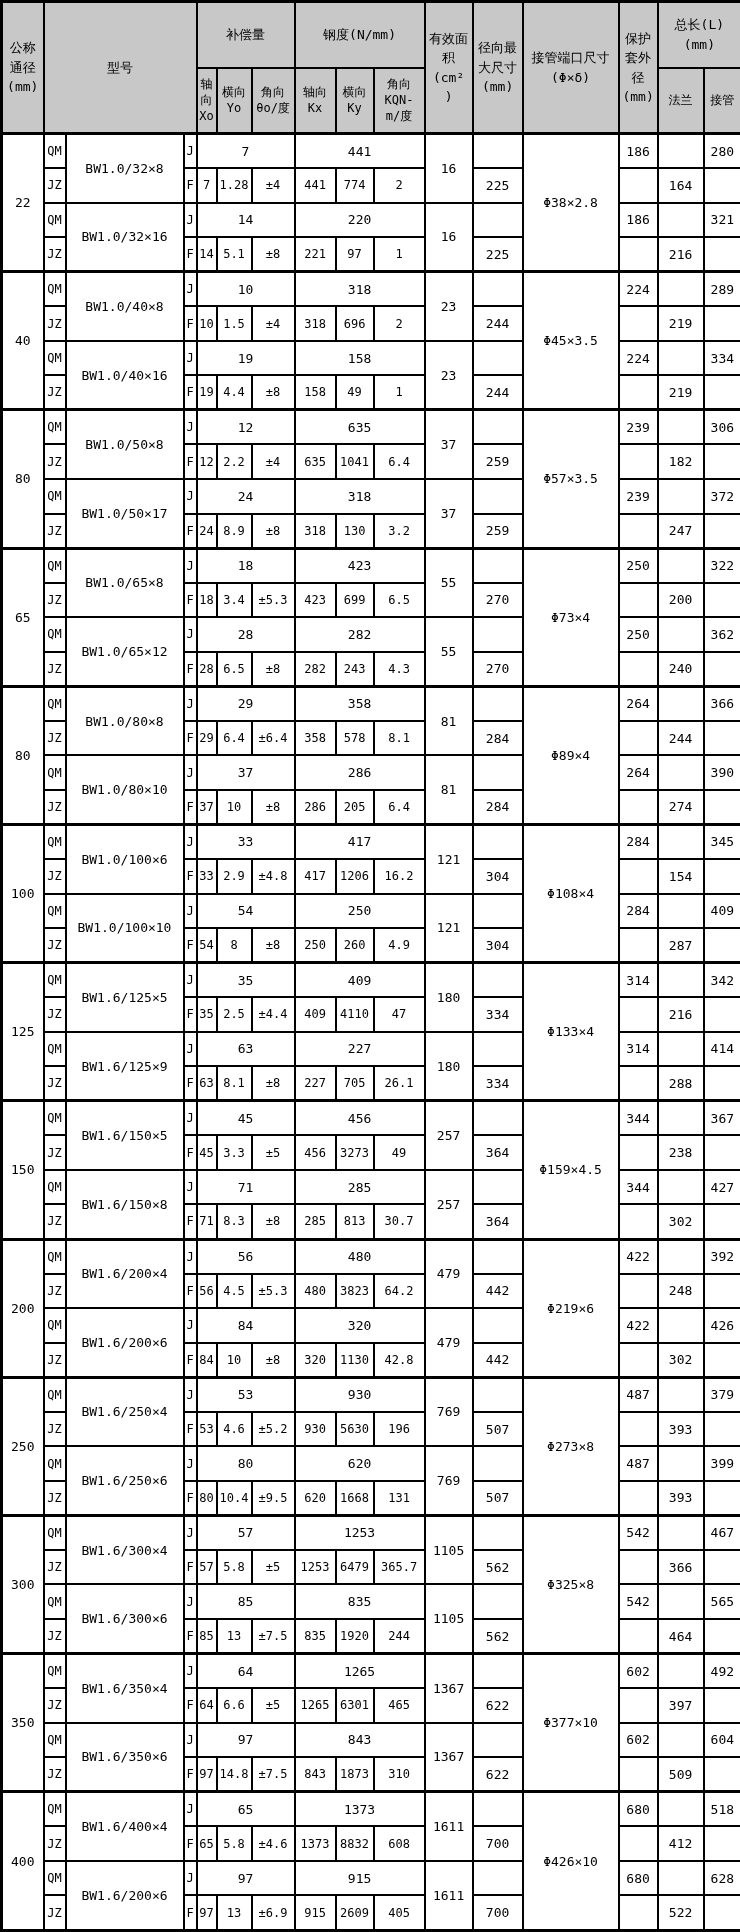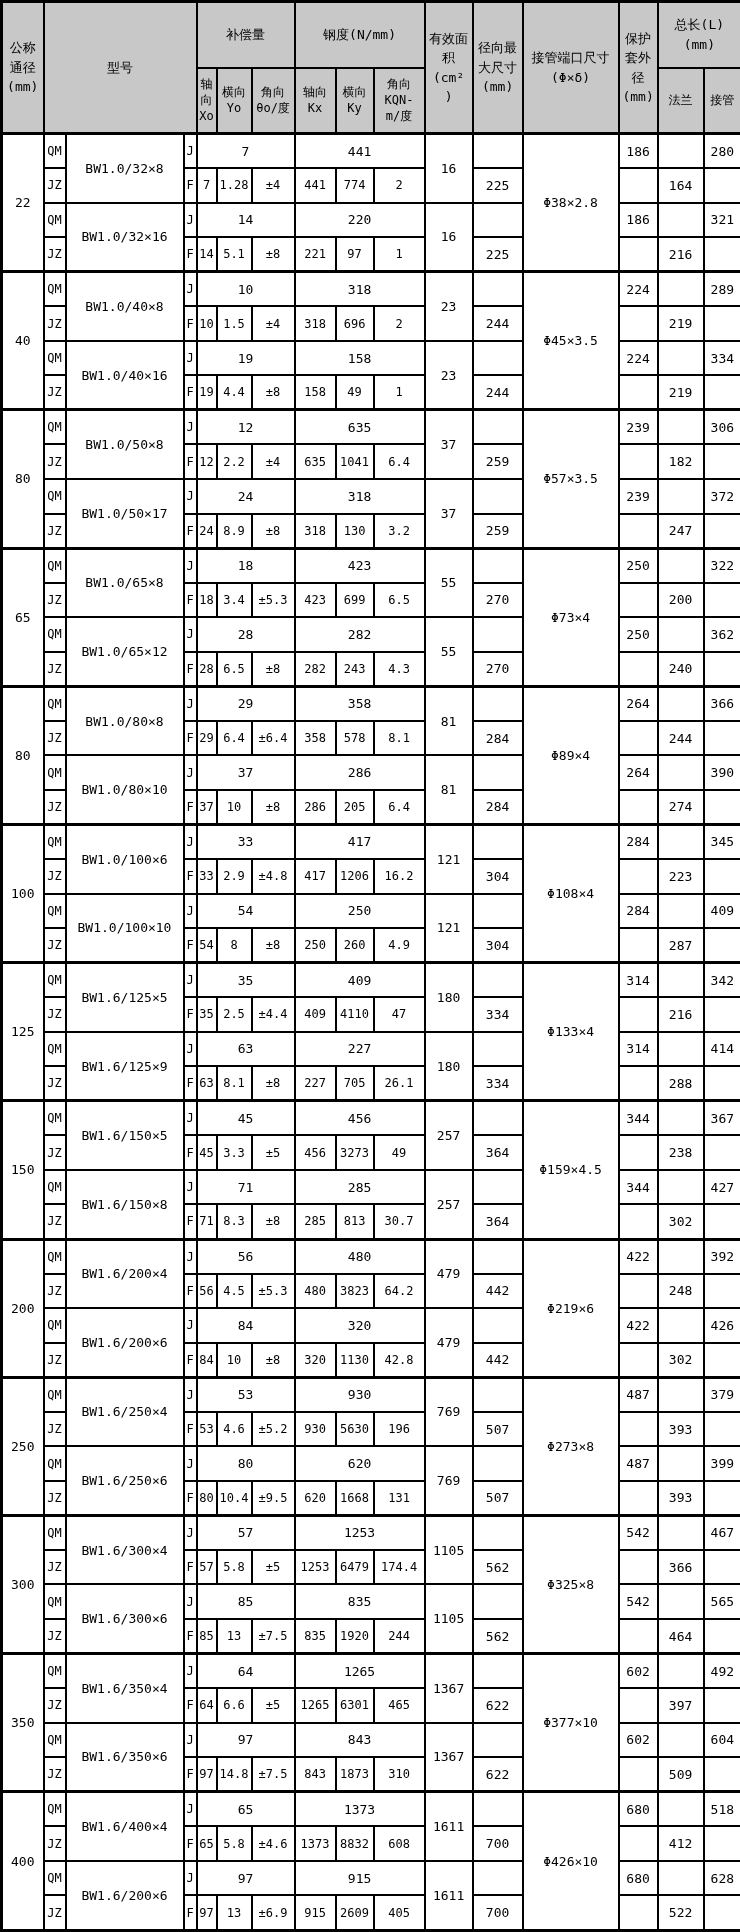--- a/index.html
+++ b/index.html
@@ -387,21 +387,21 @@
         <td class="small">JZ</td>
         <td class="small">F</td>
         <td class="small">33</td>
         <td class="small">2.9</td>
         <td class="small">±4.8</td>
         <td class="small">417</td>
         <td class="small">1206</td>
         <td class="small">16.2</td>
         <td>304</td>
         <td></td>
-        <td>223</td>
+        <td>154</td>
         <td></td>
       </tr>
       <tr>
         <td class="small">QM</td>
         <td rowspan="2">BW1.0/100×10</td>
         <td class="small">J</td>
         <td colspan="3">54</td>
         <td colspan="3">250</td>
         <td rowspan="2">121</td>
         <td></td>
@@ -654,21 +654,21 @@
         <td>467</td>
       </tr>
       <tr>
         <td class="small">JZ</td>
         <td class="small">F</td>
         <td class="small">57</td>
         <td class="small">5.8</td>
         <td class="small">±5</td>
         <td class="small">1253</td>
         <td class="small">6479</td>
-        <td class="small">174.4</td>
+        <td class="small">365.7</td>
         <td>562</td>
         <td></td>
         <td>366</td>
         <td></td>
       </tr>
       <tr>
         <td class="small">QM</td>
         <td rowspan="2">BW1.6/300×6</td>
         <td class="small">J</td>
         <td colspan="3">85</td>

